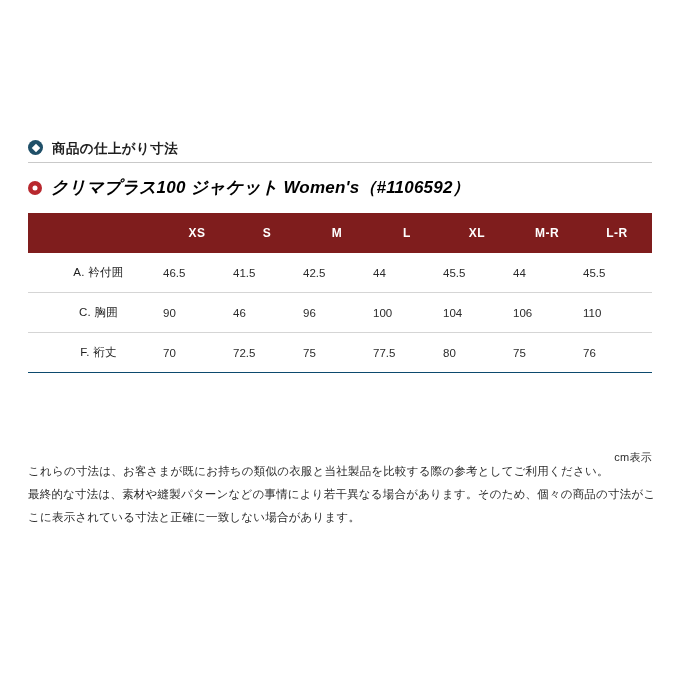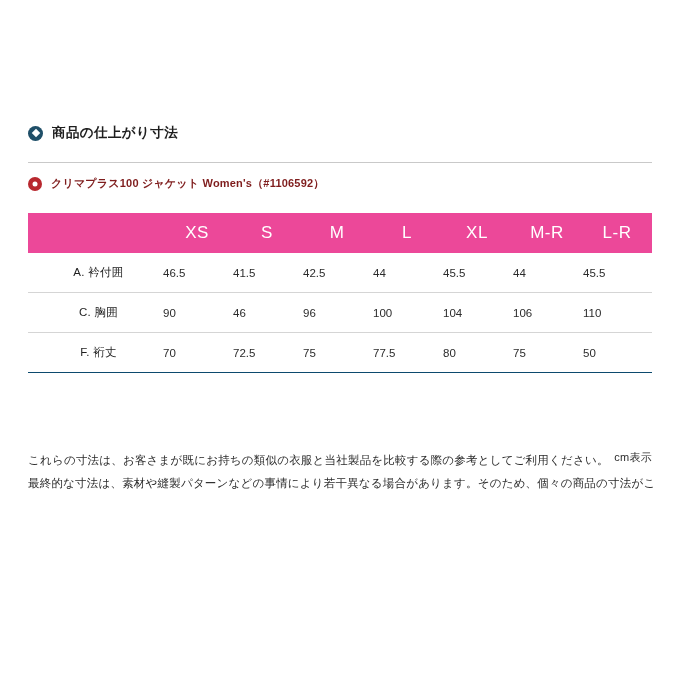--- a/index.html
+++ b/index.html
@@ -18,24 +18,23 @@
     position: relative;
     width: 680px;
     height: 680px;
     box-sizing: border-box;
   }
 
   
   .section-head {
     position: absolute;
     left: 28px;
-    top: 124px;
+    top: 140px;
     width: 624px;
     display: flex;
-    align-items: center;
     gap: 9px;
   }
   .section-head-title {
     font-size: 13.5px;
     font-weight: bold;
     color: #1e1e1e;
     letter-spacing: 0.4px;
   }
   .icon-diamond {
     width: 15px;
@@ -87,44 +86,45 @@
     position: absolute;
     left: 50%;
     top: 50%;
     width: 5px;
     height: 5px;
     background: #ffffff;
     border-radius: 50%;
     transform: translate(-50%, -50%);
   }
   .product-title {
-    font-size: 11px;
+    font-size: 17px;
     font-weight: bold;
-    color: #7f1d1d;
+    color: #000000;
     letter-spacing: 0.2px;
+    font-style: italic;
   }
 
   
   .size-table {
     position: absolute;
     left: 28px;
     top: 213px;
     width: 624px;
     border-collapse: collapse;
     table-layout: fixed;
     font-size: 11.5px;
   }
   .size-table col.c-label { width: 134px; }
   .size-table col.c-size  { width: 70px; }
 
   .size-table thead th {
-    background: #ec4899;
+    background: #7f1d1d;
     color: #ffffff;
-    font-weight: normal;
-    font-size: 17px;
+    font-weight: bold;
+    font-size: 12px;
     height: 38px;
     text-align: center;
     vertical-align: middle;
     letter-spacing: 0.5px;
     border: none;
   }
   .size-table thead th.corner {
     text-align: left;
   }
   .size-table tbody td {
@@ -152,21 +152,21 @@
     top: 450px;
     font-size: 11px;
     color: #2b2b2b;
     letter-spacing: 0.3px;
   }
 
   
   .footnote {
     position: absolute;
     left: 28px;
-    top: 449px;
+    top: 460px;
     width: 628px;
     font-size: 11.5px;
     line-height: 2.0;
     color: #2b2b2b;
     letter-spacing: 0.2px;
   }
   .footnote p {
     margin: 0;
   }
 </style>
@@ -231,25 +231,26 @@
         <td>110</td>
       </tr>
       <tr>
         <td class="rowlabel">F. 裄丈</td>
         <td>70</td>
         <td>72.5</td>
         <td>75</td>
         <td>77.5</td>
         <td>80</td>
         <td>75</td>
-        <td>50</td>
+        <td>76</td>
       </tr>
     </tbody>
   </table>
 
   <div class="unit-note">cm表示</div>
 
   <div class="footnote">
     <p>これらの寸法は、お客さまが既にお持ちの類似の衣服と当社製品を比較する際の参考としてご利用ください。</p>
     <p>最終的な寸法は、素材や縫製パターンなどの事情により若干異なる場合があります。そのため、個々の商品の寸法がこ</p>
+    <p>こに表示されている寸法と正確に一致しない場合があります。</p>
   </div>
 
 </div>
 
 </body></html>

